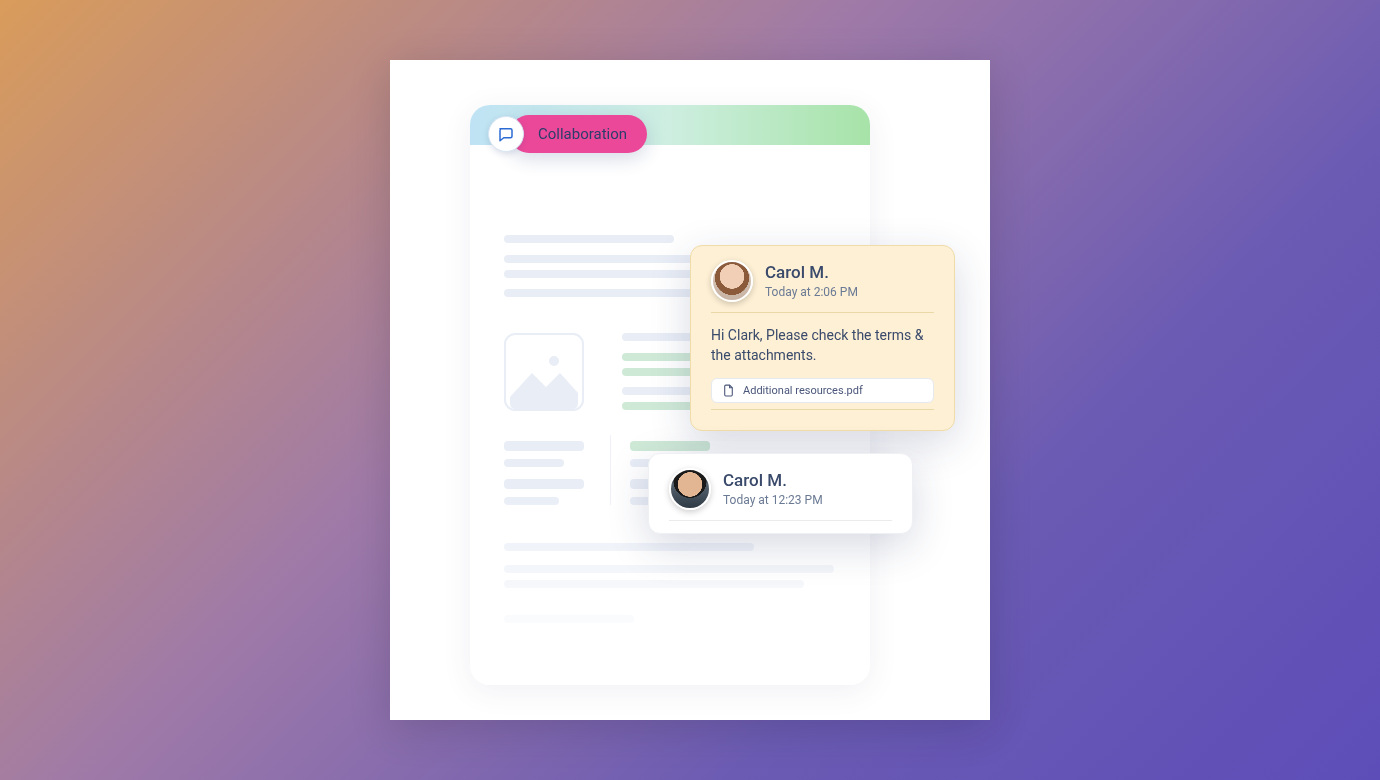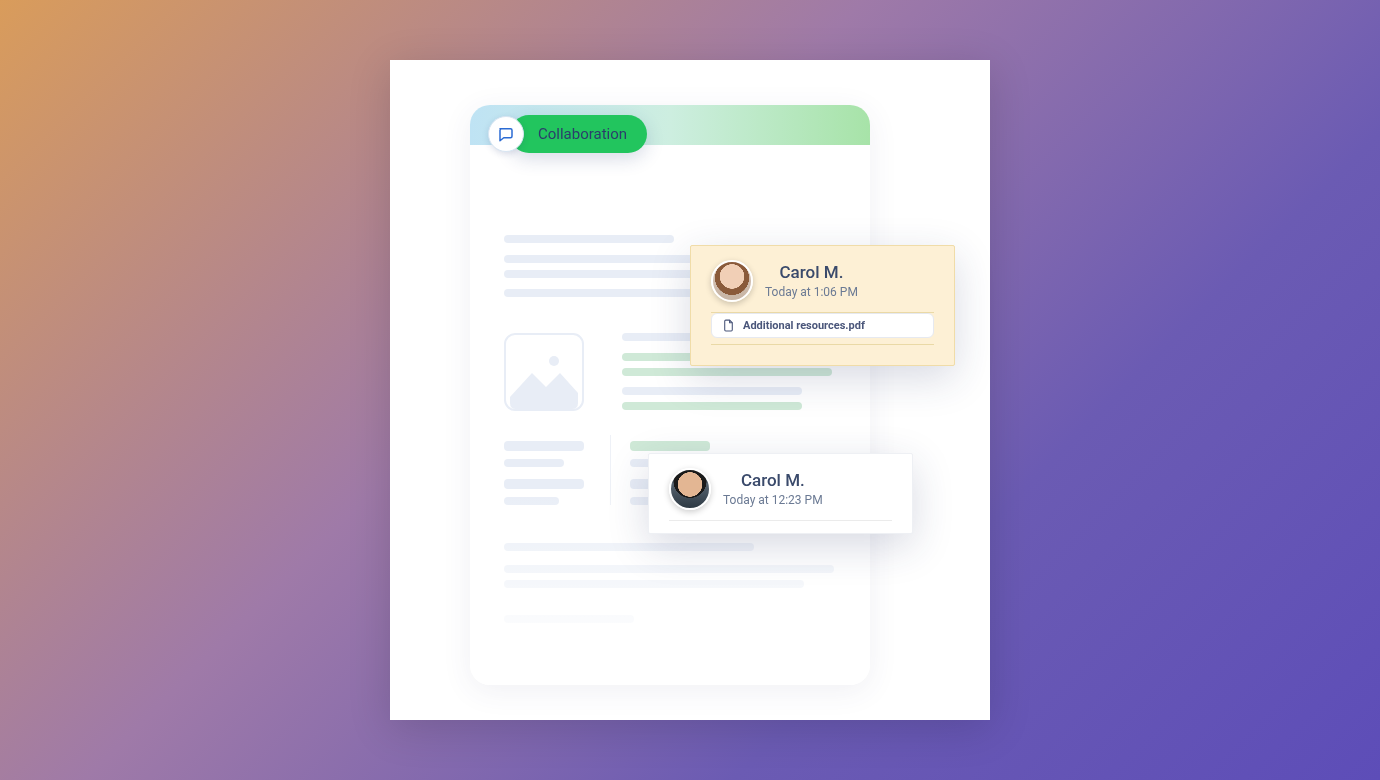--- a/index.html
+++ b/index.html
@@ -46,38 +46,37 @@
     background: #ffffff;
     border: 1px solid #d7e5f2;
     display: flex; align-items: center; justify-content: center;
     position: relative; z-index: 2;
     box-shadow: 0 2px 6px rgba(40,60,120,0.15);
   }
   .collab-icon-wrap svg { width: 18px; height: 18px; }
   .collab-label-pill {
     margin-left: -14px;
     padding: 10px 20px 10px 28px;
-    background: #22c55e;
+    background: #ec4899;
     border-radius: 22px;
     color: #2b3d6b;
     font-size: 15px;
     box-shadow: 0 6px 18px rgba(40,60,120,0.18);
   }
 
   
   .sk { position:absolute; background:#e8edf6; border-radius:4px; height:8px; }
   .sk-g { background:#cfe9d7; }
 
   
   .comment-card {
     position: absolute;
-    border-radius: 2px;
+    border-radius: 12px;
     box-shadow: 0 12px 40px rgba(40,50,100,0.18);
     padding: 14px 20px 12px;
-    text-align: center;
   }
   .card-carol {
     left: 300px; top: 185px; width: 265px;
     background: #fdf0d5;
     border: 1px solid #f0dca8;
   }
   .card-clark {
     left: 258px; top: 393px; width: 265px;
     background: #ffffff;
     border: 1px solid #eef0f4;
@@ -107,21 +106,21 @@
   .card-time { color:#6b7a94; font-size:12px; margin-top:3px; }
   .card-body { color:#3a4a6b; font-size:14px; line-height:1.45; padding:12px 0; }
   .card-clark .card-body { border-bottom:1px solid #eef0f4; }
   .card-carol .card-body { }
   .card-carol-footer { border-top:1px solid #ead9a6; margin-top:6px; padding-top:8px; height:6px; }
 
   .attachment {
     display:flex; align-items:center; gap:8px;
     background:#ffffff; border:1px solid #e6e9f0;
     border-radius:6px; padding:5px 10px;
-    font-size:11px; color:#4a567a;font-weight:bold;
+    font-size:11px; color:#4a567a;
   }
   .attachment svg { width:13px; height:13px; flex:none; }
 
   
   .doc-fade {
     position:absolute; left:0; right:0; bottom:0; height:200px;
     border-radius: 0 0 20px 20px;
     background: linear-gradient(to bottom, rgba(255,255,255,0), #ffffff 85%);
     pointer-events:none;
   }
@@ -178,23 +177,24 @@
         </div>
         <div class="collab-label-pill">Collaboration</div>
       </div>
     </div>
 
     <div class="comment-card card-carol">
       <div class="card-head">
         <div class="avatar avatar-carol"></div>
         <div>
           <div class="card-name">Carol M.</div>
-          <div class="card-time">Today at 1:06 PM</div>
+          <div class="card-time">Today at 2:06 PM</div>
         </div>
       </div>
+      <div class="card-body">Hi Clark, Please check the terms &amp; the attachments.</div>
       <div class="attachment">
         <svg viewBox="0 0 24 24" fill="none" stroke="#4a567a" stroke-width="2">
           <path d="M14 2 H7 a2 2 0 0 0 -2 2 v16 a2 2 0 0 0 2 2 h10 a2 2 0 0 0 2 -2 V7 z"></path>
           <path d="M14 2 v5 h5"></path>
         </svg>
         <span>Additional resources.pdf</span>
       </div>
       <div class="card-carol-footer"></div>
     </div>
 

